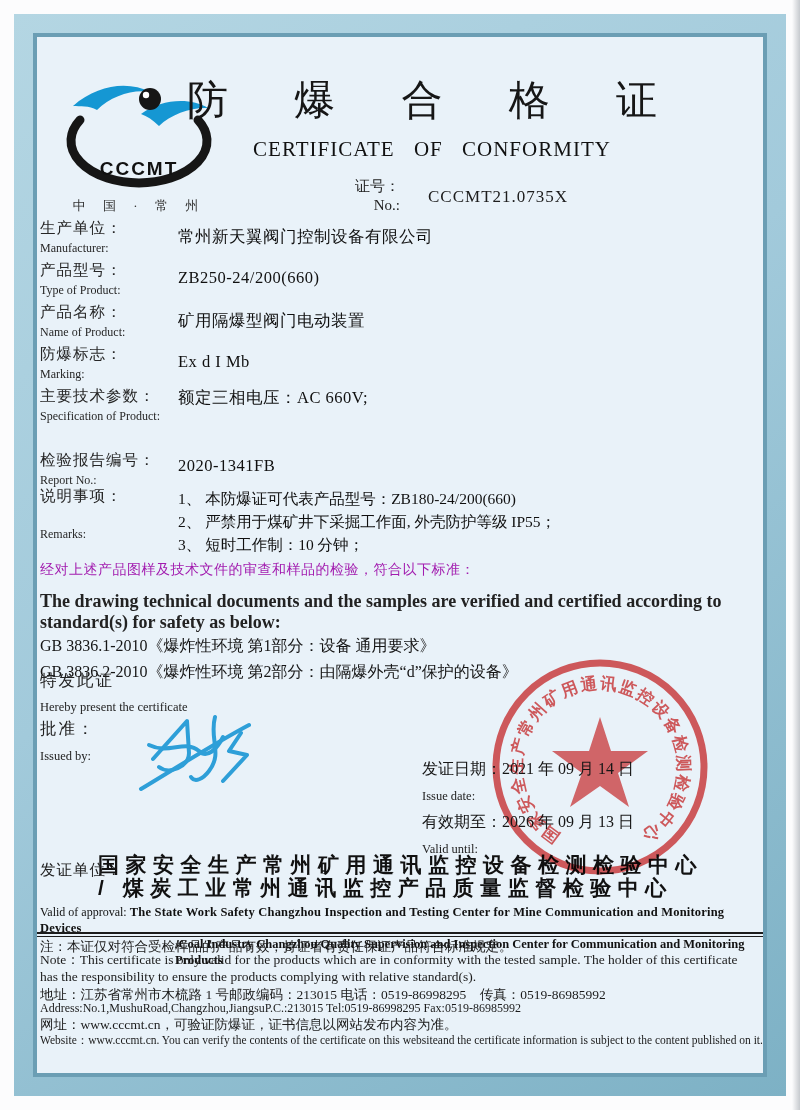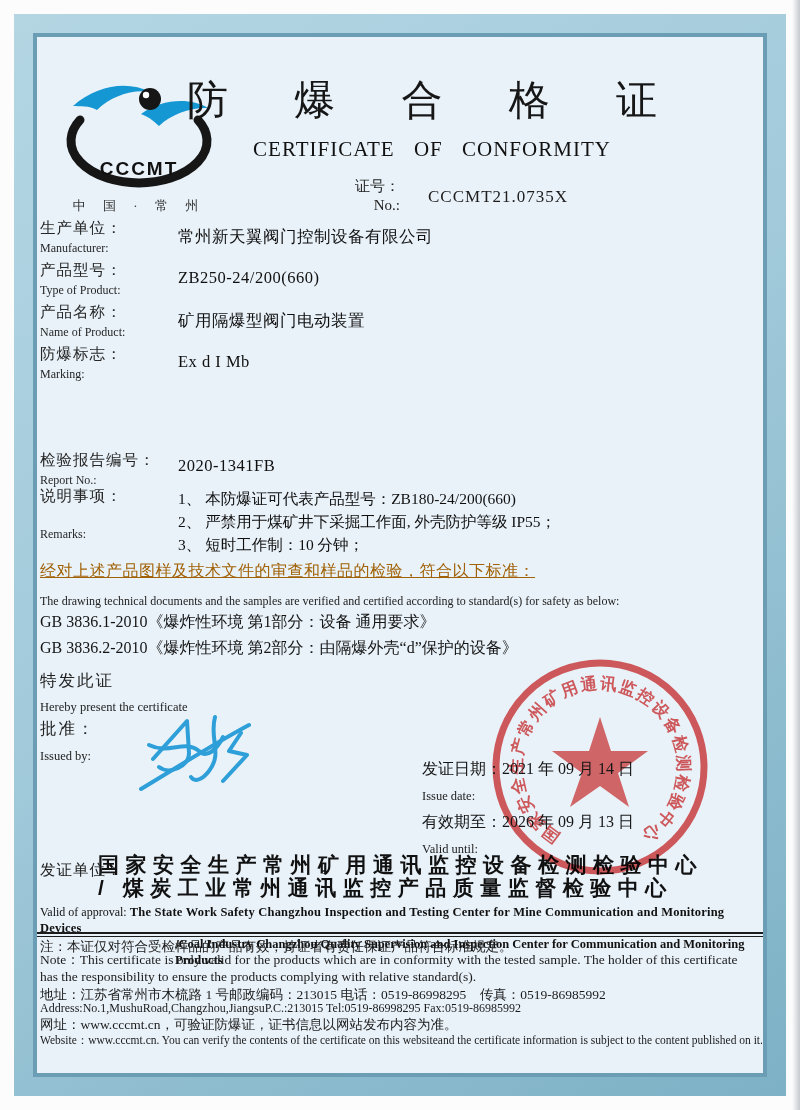--- a/index.html
+++ b/index.html
@@ -30,22 +30,22 @@
   .f-label{width:138px;flex:none;}
   .label-zh{font-size:15.5px;color:#262626;letter-spacing:1px;}
   .label-en{font-size:12px;color:#262626;margin-top:2px;}
   .f-value{font-size:16.5px;color:#101010;letter-spacing:.5px;padding-top:8px;white-space:nowrap;}
   .f-value.vtop{padding-top:1px;}
   .remark-items{padding-top:1px;}
   .remark-item{font-size:15.5px;line-height:23px;color:#101010;white-space:nowrap;}
 
   
   .standards{position:absolute;left:3px;right:6px;top:524px;}
-  .std-intro-zh{font-size:16px;letter-spacing:.5px;color:#a16207;text-decoration:underline;}
-  .std-intro-en{font-size:12px;margin-top:12px;color:#222;}
+  .std-intro-zh{font-size:14px;letter-spacing:.5px;color:#a21caf;}
+  .std-intro-en{font-size:18px;margin-top:12px;color:#222;font-weight:bold;}
   .std-item{font-size:16px;line-height:26px;color:#151515;margin-top:0;}
   .std-item:first-of-type{margin-top:7px;}
 
   
   .present{position:absolute;left:3px;top:633px;}
   .present-zh{font-size:16.5px;letter-spacing:2px;}
   .present-en{font-size:12.5px;margin-top:8px;}
   .approve-zh{font-size:16.5px;margin-top:3px;letter-spacing:2px;}
   .approve-en{font-size:12.5px;margin-top:9px;}
   .signature{position:absolute;left:100px;top:672px;z-index:3;}
@@ -129,20 +129,27 @@
         </div>
         <div class="f-value">矿用隔爆型阀门电动装置</div>
       </div>
       <div class="field">
         <div class="f-label">
           <div class="label-zh">防爆标志：</div>
           <div class="label-en">Marking:</div>
         </div>
         <div class="f-value">Ex d I Mb</div>
       </div>
+      <div class="field">
+        <div class="f-label">
+          <div class="label-zh">主要技术参数：</div>
+          <div class="label-en">Specification of Product:</div>
+        </div>
+        <div class="f-value vtop">额定三相电压：AC 660V;</div>
+      </div>
     </div>
 
     <div class="fields" style="top:413px;">
       <div class="field">
         <div class="f-label">
           <div class="label-zh">检验报告编号：</div>
           <div class="label-en">Report No.:</div>
         </div>
         <div class="f-value" style="padding-top:6px;">2020-1341FB</div>
       </div>

